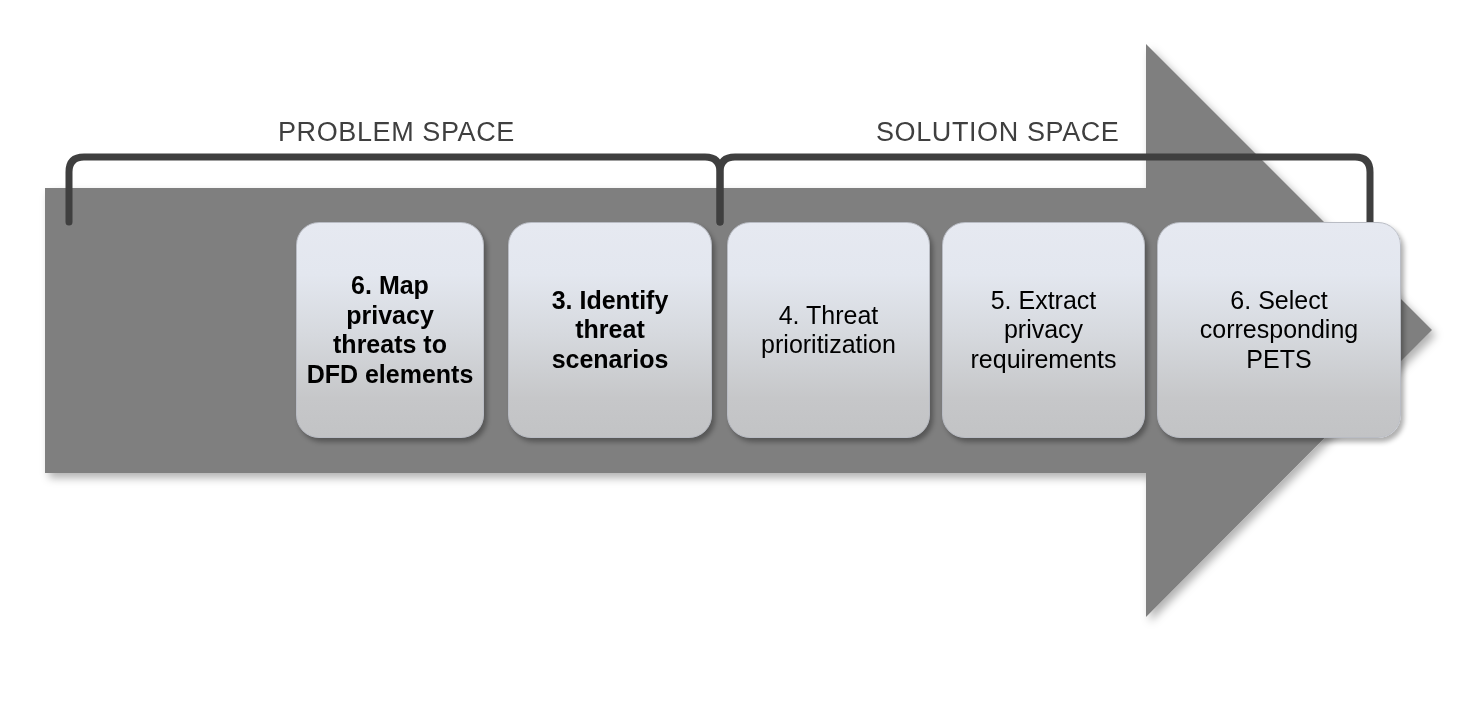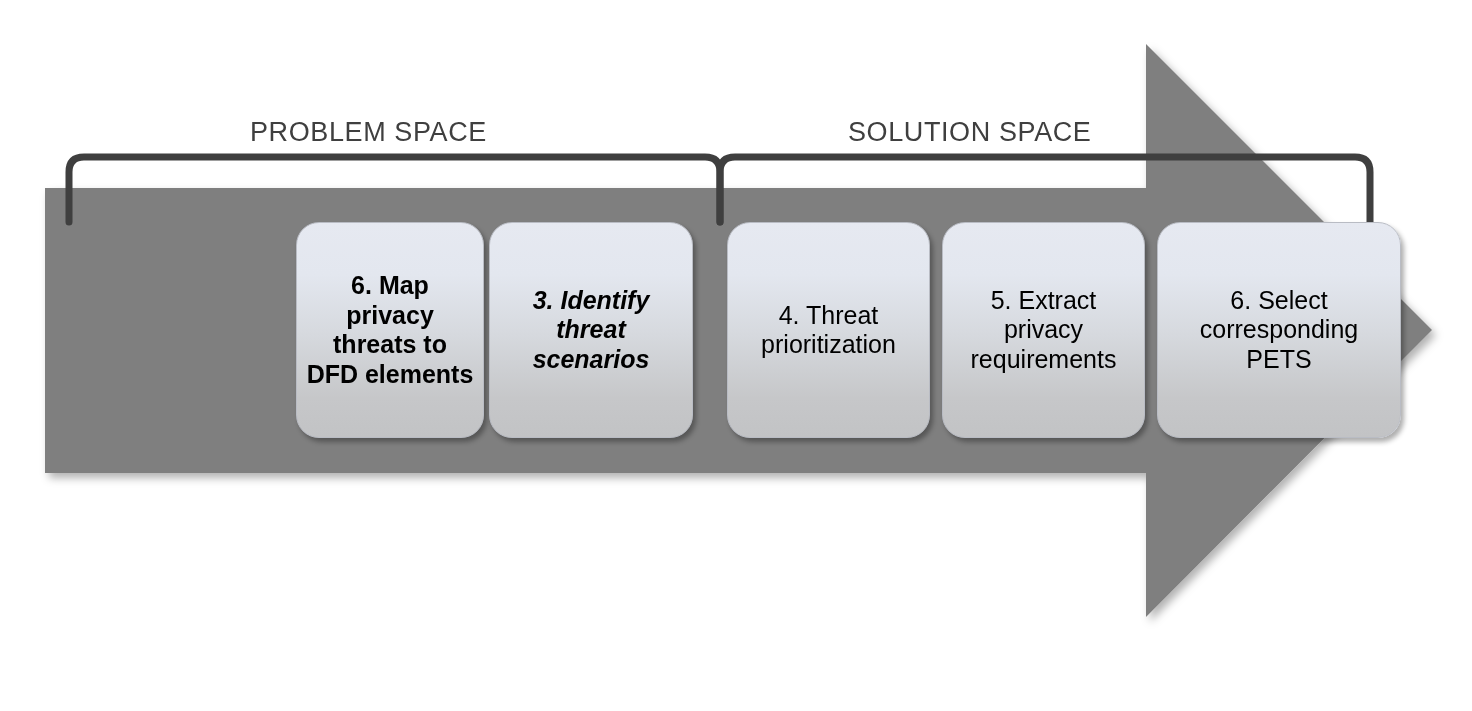--- a/index.html
+++ b/index.html
@@ -43,20 +43,21 @@
   
   .space-label {
     position: absolute;
     color: #3f3f3f;
     font-size: 27px;
     font-weight: 400;
     letter-spacing: 0.6px;
     white-space: nowrap;
     line-height: 1;
     font-family: "Liberation Sans", sans-serif;
+    margin-left: 28px;
   }
   #label-problem-space { left: 250px; top: 119px; }
   #label-solution-space { left: 848px; top: 119px; }
 
   
   .step-box {
     position: absolute;
     top: 222px;
     height: 216px;
     border-radius: 23px;
@@ -80,21 +81,21 @@
     text-align: center;
     color: #000000;
     line-height: 1.18;
     font-family: "Liberation Sans", sans-serif;
   }
   .step-box.bold .step-label { font-weight: 700; font-size: 25px; }
   .step-box.regular .step-label { font-weight: 400; font-size: 25px; }
 
   #step-box-1 { left: 78px;   width: 206px; }
   #step-box-2 { left: 296px;  width: 188px; }
-  #step-box-3 { left: 489px;  width: 204px; font-style: italic; }
+  #step-box-3 { left: 508px;  width: 204px; }
   #step-box-4 { left: 727px;  width: 203px; }
   #step-box-5 { left: 942px;  width: 203px; align-items: center; }
   #step-box-6 { left: 1157px; width: 244px; }
 </style>
 </head>
 <body>
 
 <div id="canvas">
 
   <svg class="arrow-svg" viewBox="0 0 1472 711">

